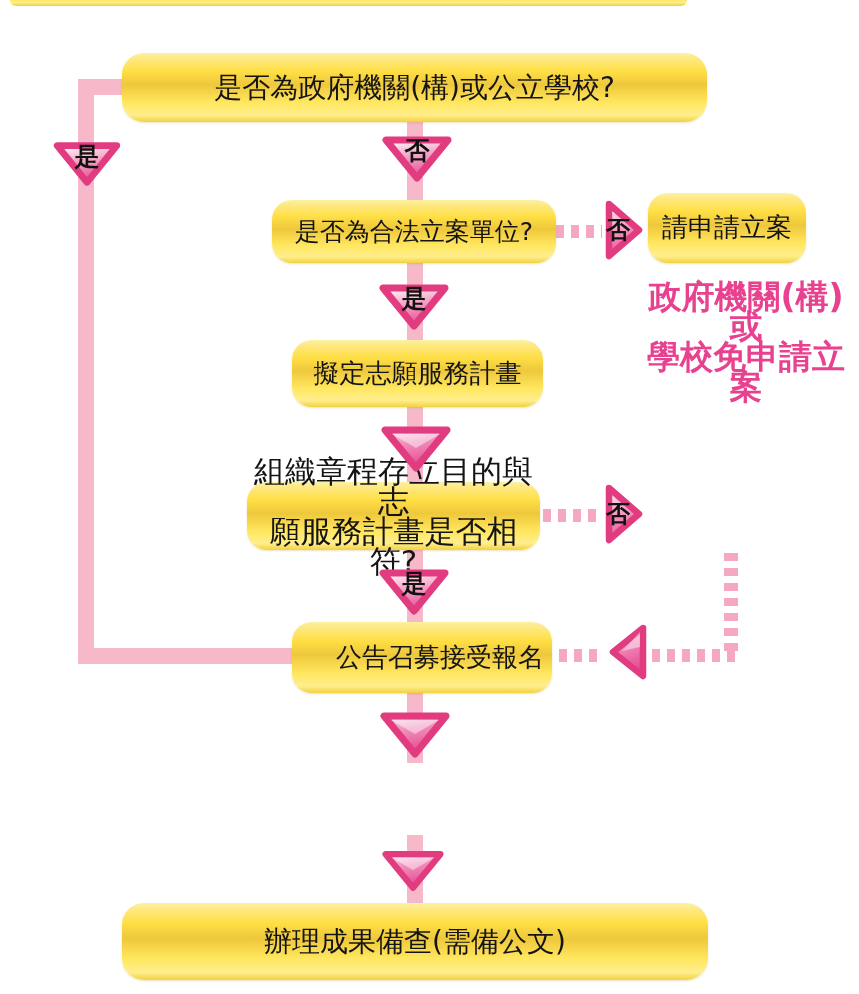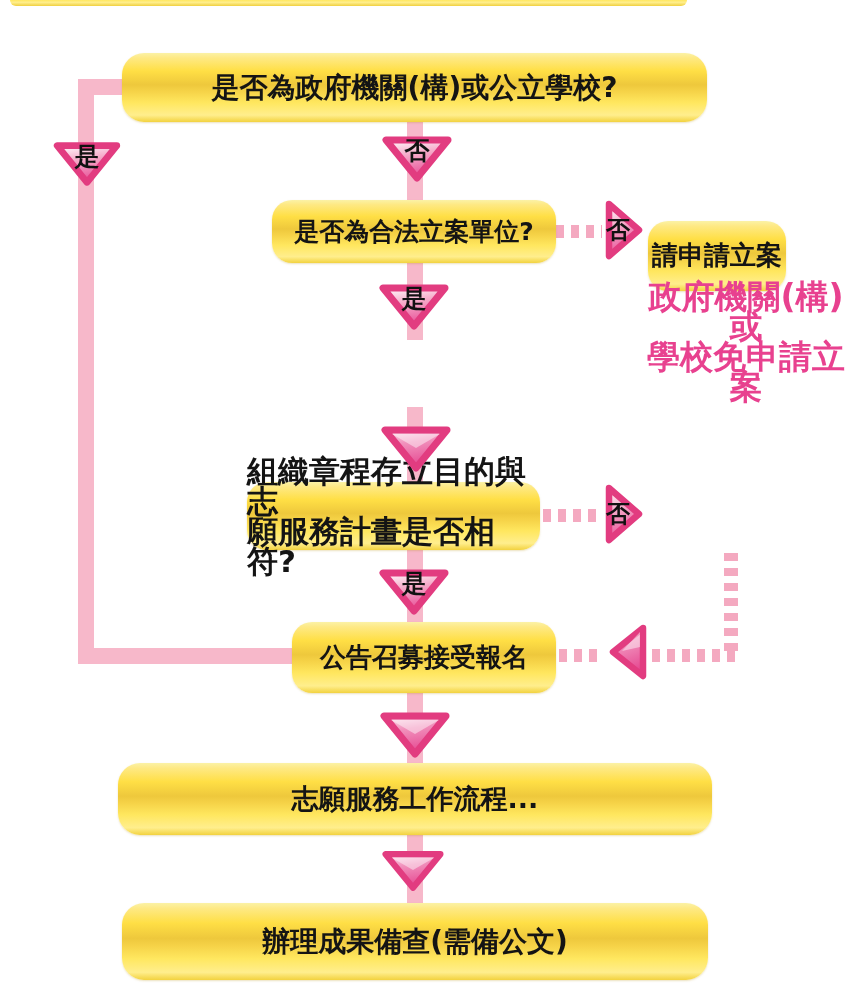--- a/index.html
+++ b/index.html
@@ -5,21 +5,21 @@
   html,body{margin:0;padding:0;background:#ffffff;}
   body{font-family:"DejaVu Sans",sans-serif;}
   #stage{position:relative;width:859px;height:994px;background:#ffffff;overflow:hidden;}
 
   
   .node{
     position:absolute;
     background:linear-gradient(180deg,#fbf2a6 0%,#fee985 7%,#ffdf45 26%,#eec83c 46%,#f6d348 56%,#ffe75f 72%,#ffee8d 90%,#f2d23f 100%);
     border-radius:22px;
     display:flex;align-items:center;justify-content:center;
-    color:#141414;font-weight:700;
+    color:#141414;font-weight:400;text-align:center;
     box-shadow:0 1px 2px rgba(180,140,0,.25);
     line-height:1.2;
   }
   .node.small{border-radius:20px;}
 
   
   .line{position:absolute;background:#f7b8ca;}
 
   
   .dash-h{position:absolute;height:13px;background:repeating-linear-gradient(90deg,#f4a9c0 0 8px,rgba(0,0,0,0) 8px 15px);}
@@ -88,40 +88,40 @@
   <div class="dash-h" style="left:544px;top:649px;width:58px;"></div>
 
   <div class="node" style="left:122px;top:53px;width:585px;height:69px;font-size:28px;">
     <span>是否為政府機關(構)或公立學校?</span>
   </div>
 
   <div class="node small" style="left:272px;top:200px;width:284px;height:63px;font-size:25px;">
     <span>是否為合法立案單位?</span>
   </div>
 
-  <div class="node small" style="left:648px;top:193px;width:138px;height:70px;font-size:26px;margin-top:28px;">
+  <div class="node small" style="left:648px;top:193px;width:158px;height:70px;font-size:26px;">
     <span>請申請立案</span>
   </div>
 
+  <div class="node small" style="left:292px;top:340px;width:251px;height:67px;font-size:26px;">
+    <span>擬定志願服務計畫</span>
+  </div>
 
   <div class="node small" style="left:247px;top:482px;width:293px;height:68px;font-size:31px;line-height:30px;">
     <span>
       <span style="display:block">組織章程存立目的與志</span>
       <span style="display:block">願服務計畫是否相符?</span>
     </span>
   </div>
 
 
-  <div class="node small" style="left:292px;top:622px;width:264px;height:71px;font-size:26px;">
+  <div class="node small" style="left:292px;top:622px;width:224px;height:71px;font-size:26px;padding-left:36px;">
     <span>公告召募接受報名</span>
   </div>
 
-  <div class="node" style="left:118px;top:763px;width:594px;height:72px;font-size:27px;">
-    <span>志願服務工作流程...</span>
-  </div>
 
   <div class="node" style="left:122px;top:903px;width:586px;height:77px;font-size:28px;">
     <span>辦理成果備查(需備公文)</span>
   </div>
 
   <div class="tri" style="left:379px;top:133px;width:76px;height:52px;">
     <svg viewBox="0 0 76 52">
         <path d="M7 7 H69 L38 45 Z" fill="url(#triGrad)" stroke="#e23c80" stroke-width="7" stroke-linejoin="round"></path>
       </svg>
     <span class="lbl">否</span>

